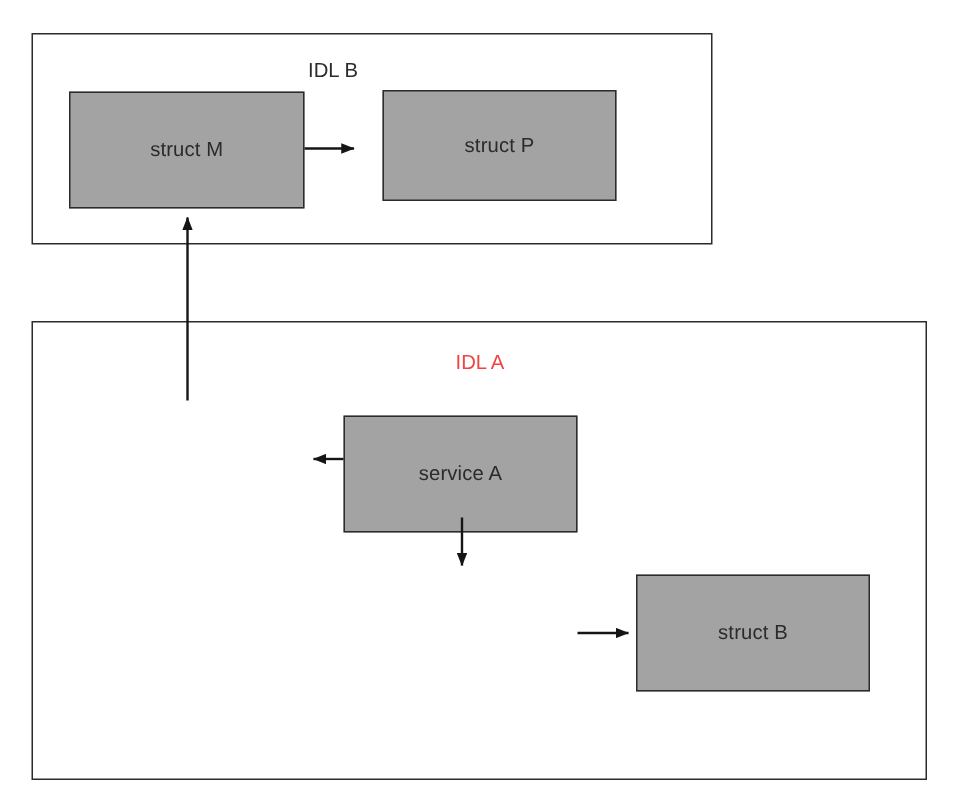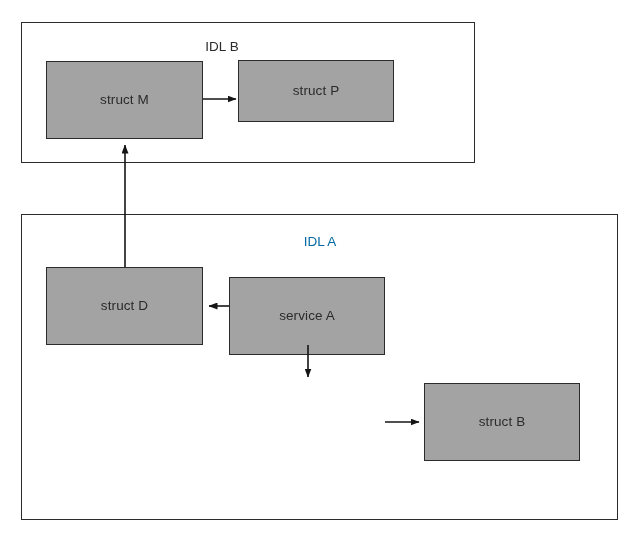--- a/index.html
+++ b/index.html
@@ -59,33 +59,30 @@
 </style>
 </head>
 <body>
 
 <div id="canvas">
 
   <div class="container-box" id="box-idl-b" style="left: 21px; top: 22px; width: 454px; height: 141px; border-color: rgb(43, 43, 43);"></div>
   <div class="container-title" id="title-idl-b" style="left: 222px; top: 40px; color: rgb(43, 43, 43);">IDL B</div>
 
   <div class="container-box" id="box-idl-a" style="left: 21px; top: 214px; width: 597px; height: 306px; border-color: rgb(43, 43, 43);"></div>
-  <div class="container-title" id="title-idl-a" style="left: 320px; top: 235px; color: #0369a1;">IDL A</div>
+  <div class="container-title" id="title-idl-a" style="left: 320px; top: 235px; color: #ef4444;">IDL A</div>
 
   <div class="node-box" id="node-struct-m" style="left: 46px; top: 61px; width: 157px; height: 78px; border-color: rgb(43, 43, 43);">
     <span class="node-label">struct M</span>
   </div>
 
-  <div class="node-box" id="node-struct-p" style="left: 238px; top: 60px; width: 156px; height: 62px; border-color: rgb(43, 43, 43);">
+  <div class="node-box" id="node-struct-p" style="left: 255px; top: 60px; width: 156px; height: 74px; border-color: rgb(43, 43, 43);">
     <span class="node-label">struct P</span>
   </div>
 
-  <div class="node-box" id="node-struct-d" style="left: 46px; top: 267px; width: 157px; height: 78px; border-color: rgb(43, 43, 43);">
-    <span class="node-label">struct D</span>
-  </div>
 
   <div class="node-box" id="node-service-a" style="left: 229px; top: 267px; width: 156px; height: 78px; border-color: rgb(43, 43, 43); margin-top: 10px;">
     <span class="node-label">service A</span>
   </div>
 
 
   <div class="node-box" id="node-struct-b" style="left: 424px; top: 383px; width: 156px; height: 78px; border-color: rgb(43, 43, 43);">
     <span class="node-label">struct B</span>
   </div>
 

